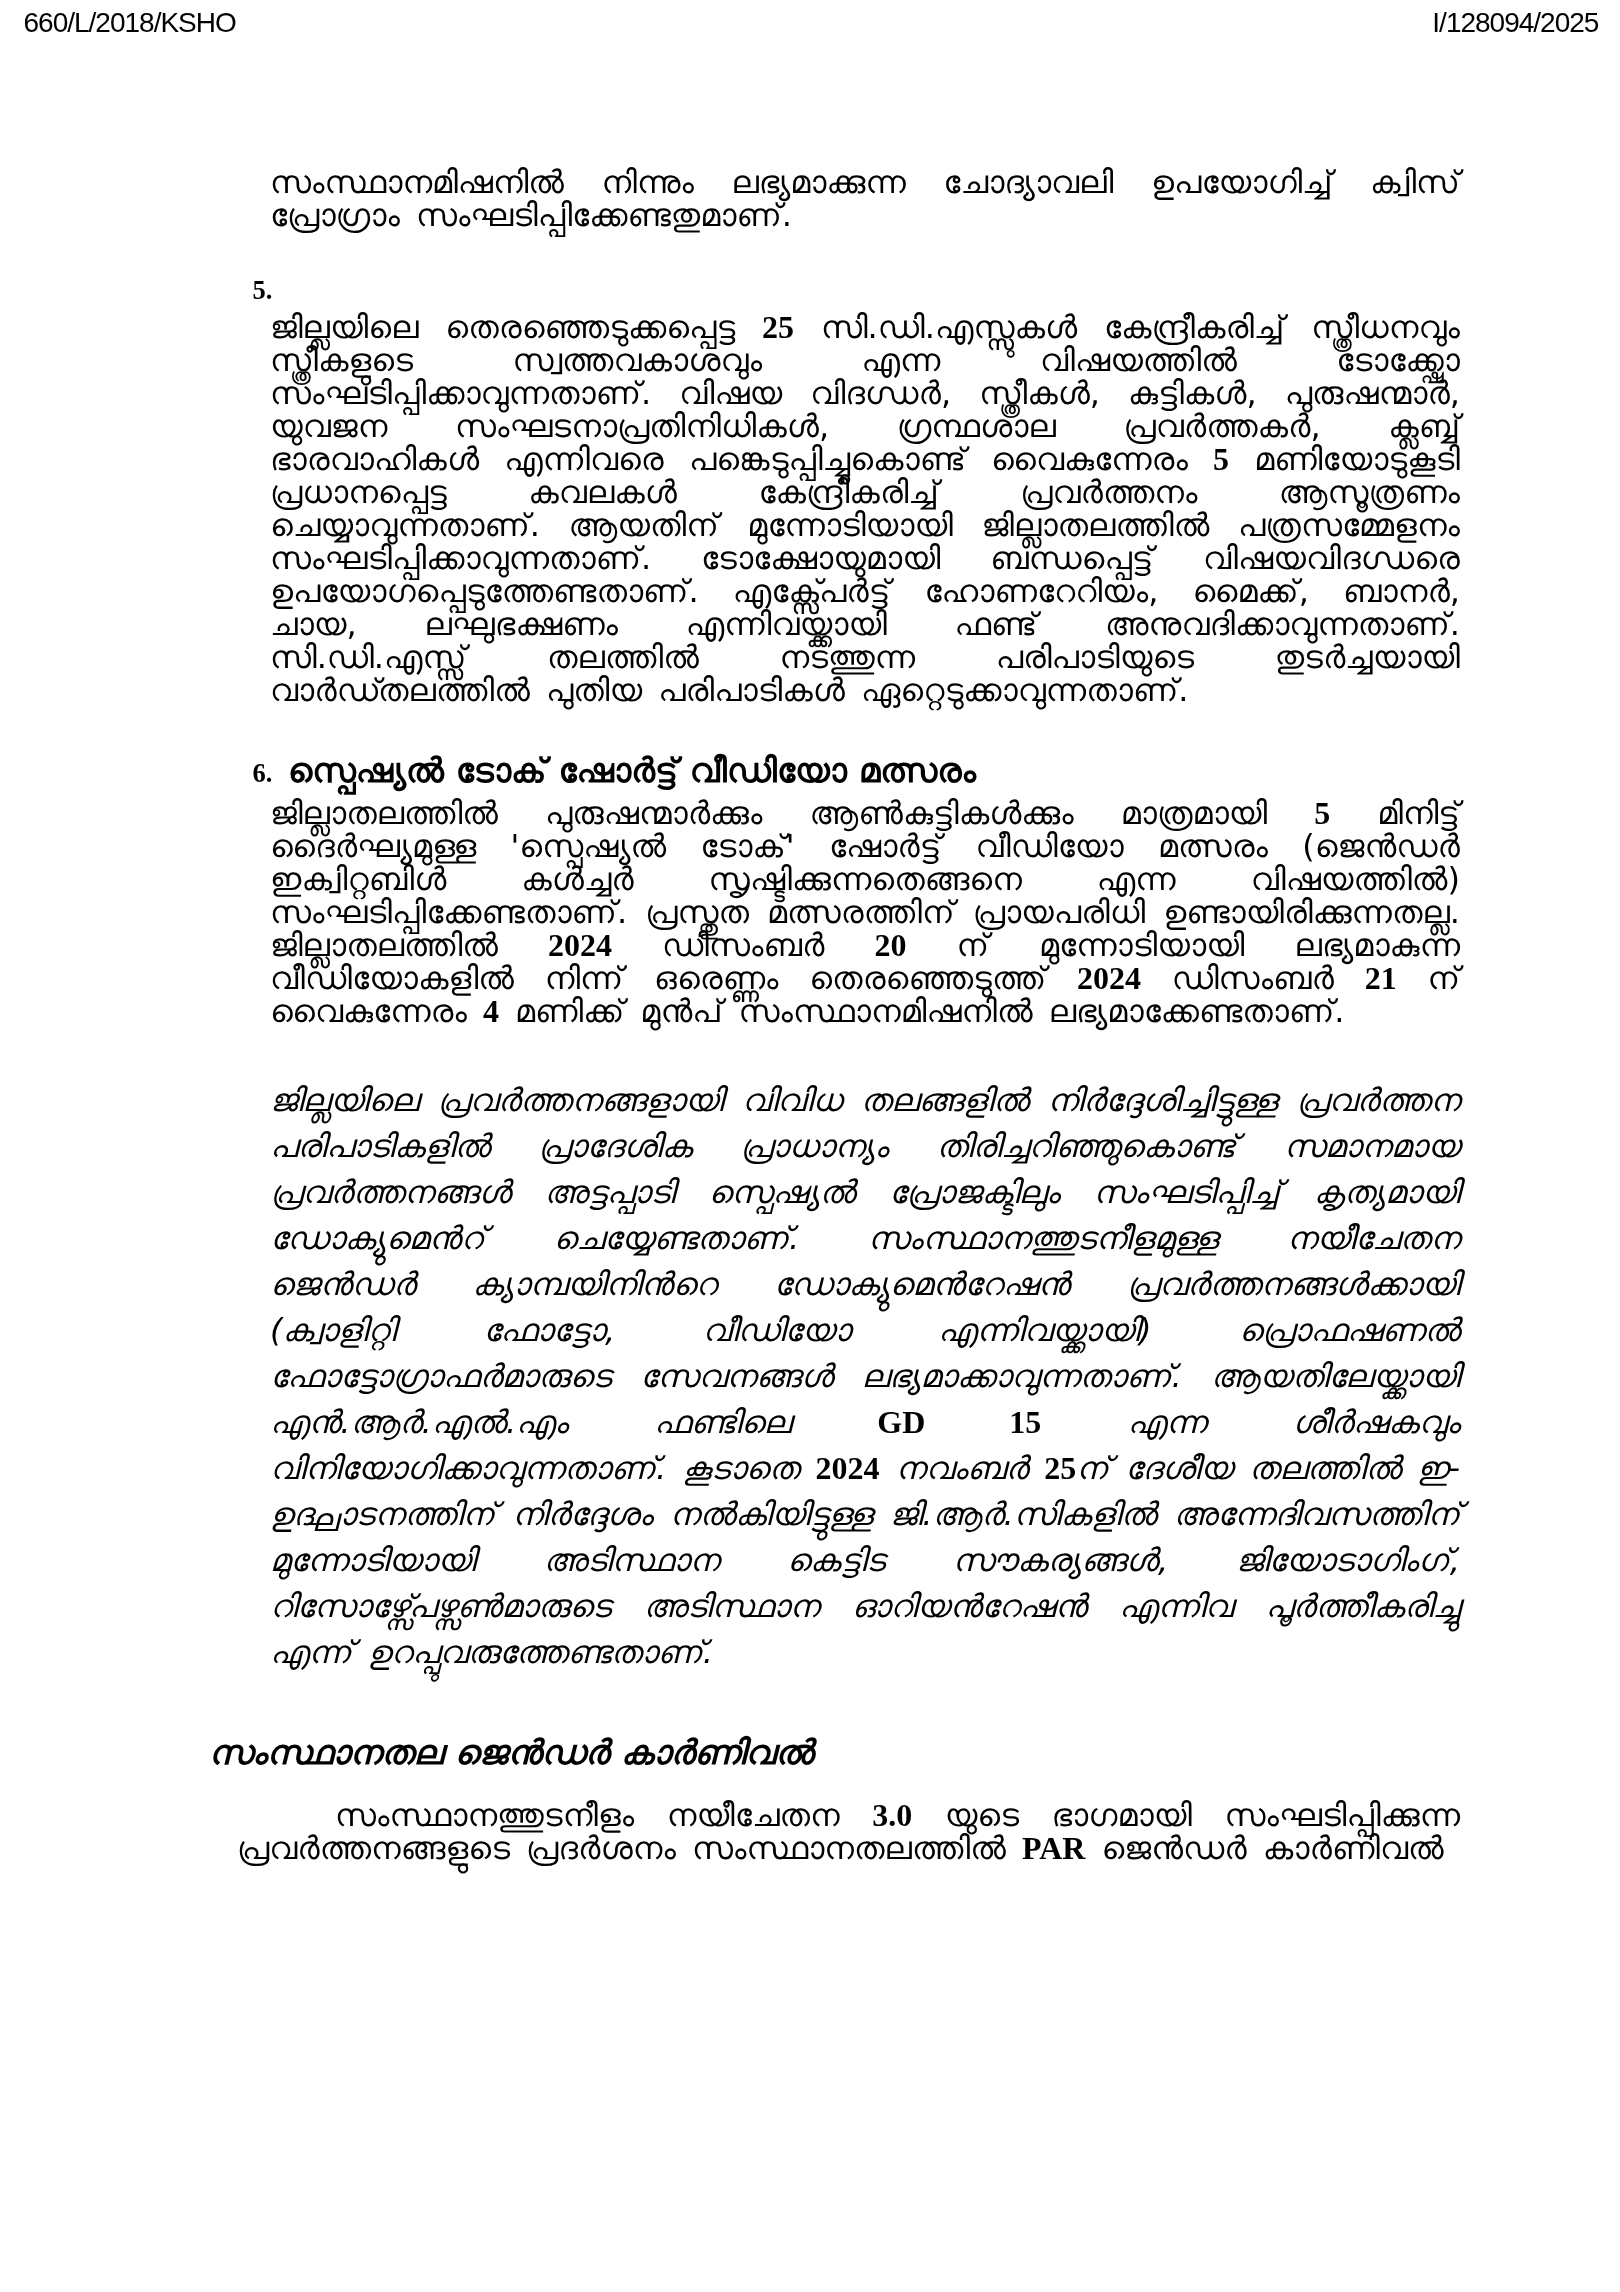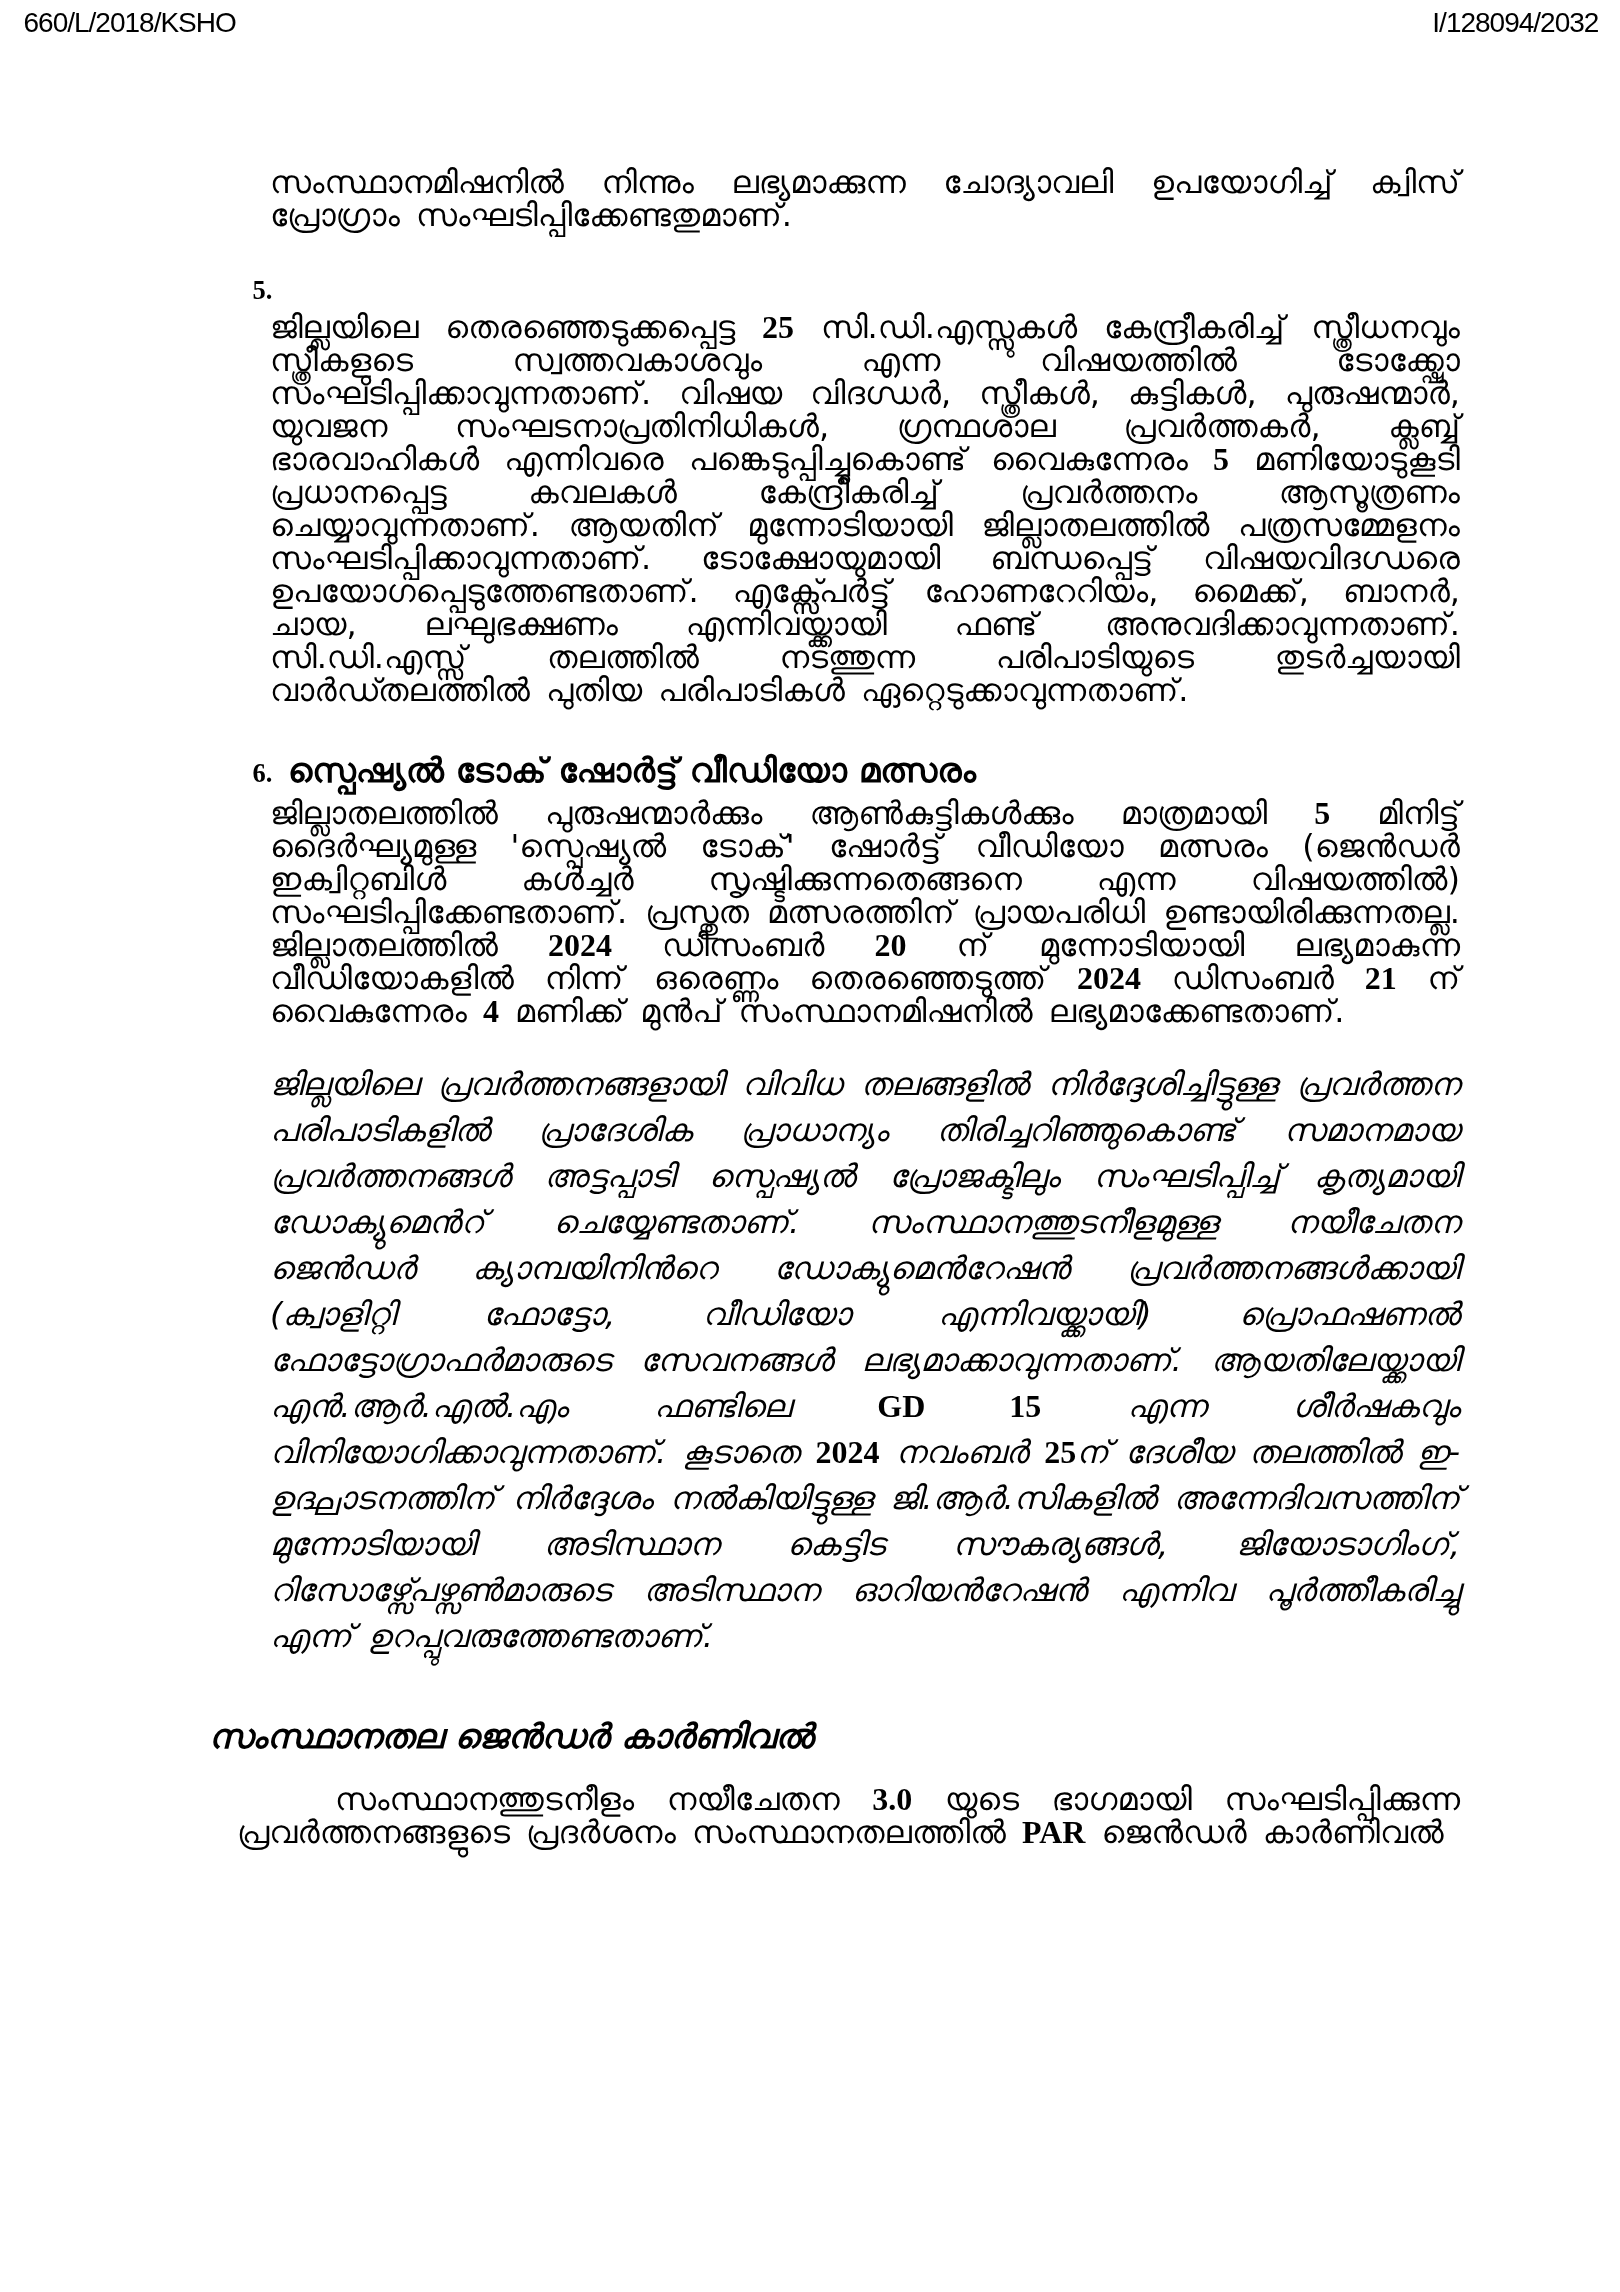--- a/index.html
+++ b/index.html
@@ -26,41 +26,41 @@
     display:flex;align-items:baseline;gap:15.7px;
     margin:0 0 5.9px -17.6px;
   }
   .section-number{
     font-family:"Liberation Serif",serif;font-size:26.5px;font-weight:700;
   }
   .section-title{
     font-weight:700;font-size:34px;letter-spacing:0;
   }
   .remarks{
-    margin-top:33px;font-style:italic;line-height:46px;
+    margin-top:49px;font-style:italic;line-height:46px;
   }
   .bottom{
     padding:57px 160px 0 209px;box-sizing:border-box;
   }
   .bottom-heading{
     font-weight:700;font-size:34px;margin:0 0 26px 0;font-style:italic;
   }
   .bottom .para{text-indent:98px;margin-left:28px;}
   b.latin{
     font-family:"Liberation Serif",serif;font-weight:700;font-style:normal;
   }
 </style>
 </head>
 <body>
 
 <div class="page">
 
   <div class="header">
     <span>660/L/2018/KSHO</span>
-    <span>I/128094/2032</span>
+    <span>I/128094/2025</span>
   </div>
 
   <div class="content">
 
     <p class="para">സംസ്ഥാനമിഷനിൽ നിന്നും ലഭ്യമാക്കുന്ന ചോദ്യാവലി ഉപയോഗിച്ച് ക്വിസ് പ്രോഗ്രാം സംഘടിപ്പിക്കേണ്ടതുമാണ്.</p>
 
     <div class="section">
       <div class="section-heading">
         <span class="section-number">5.</span>
       </div>

